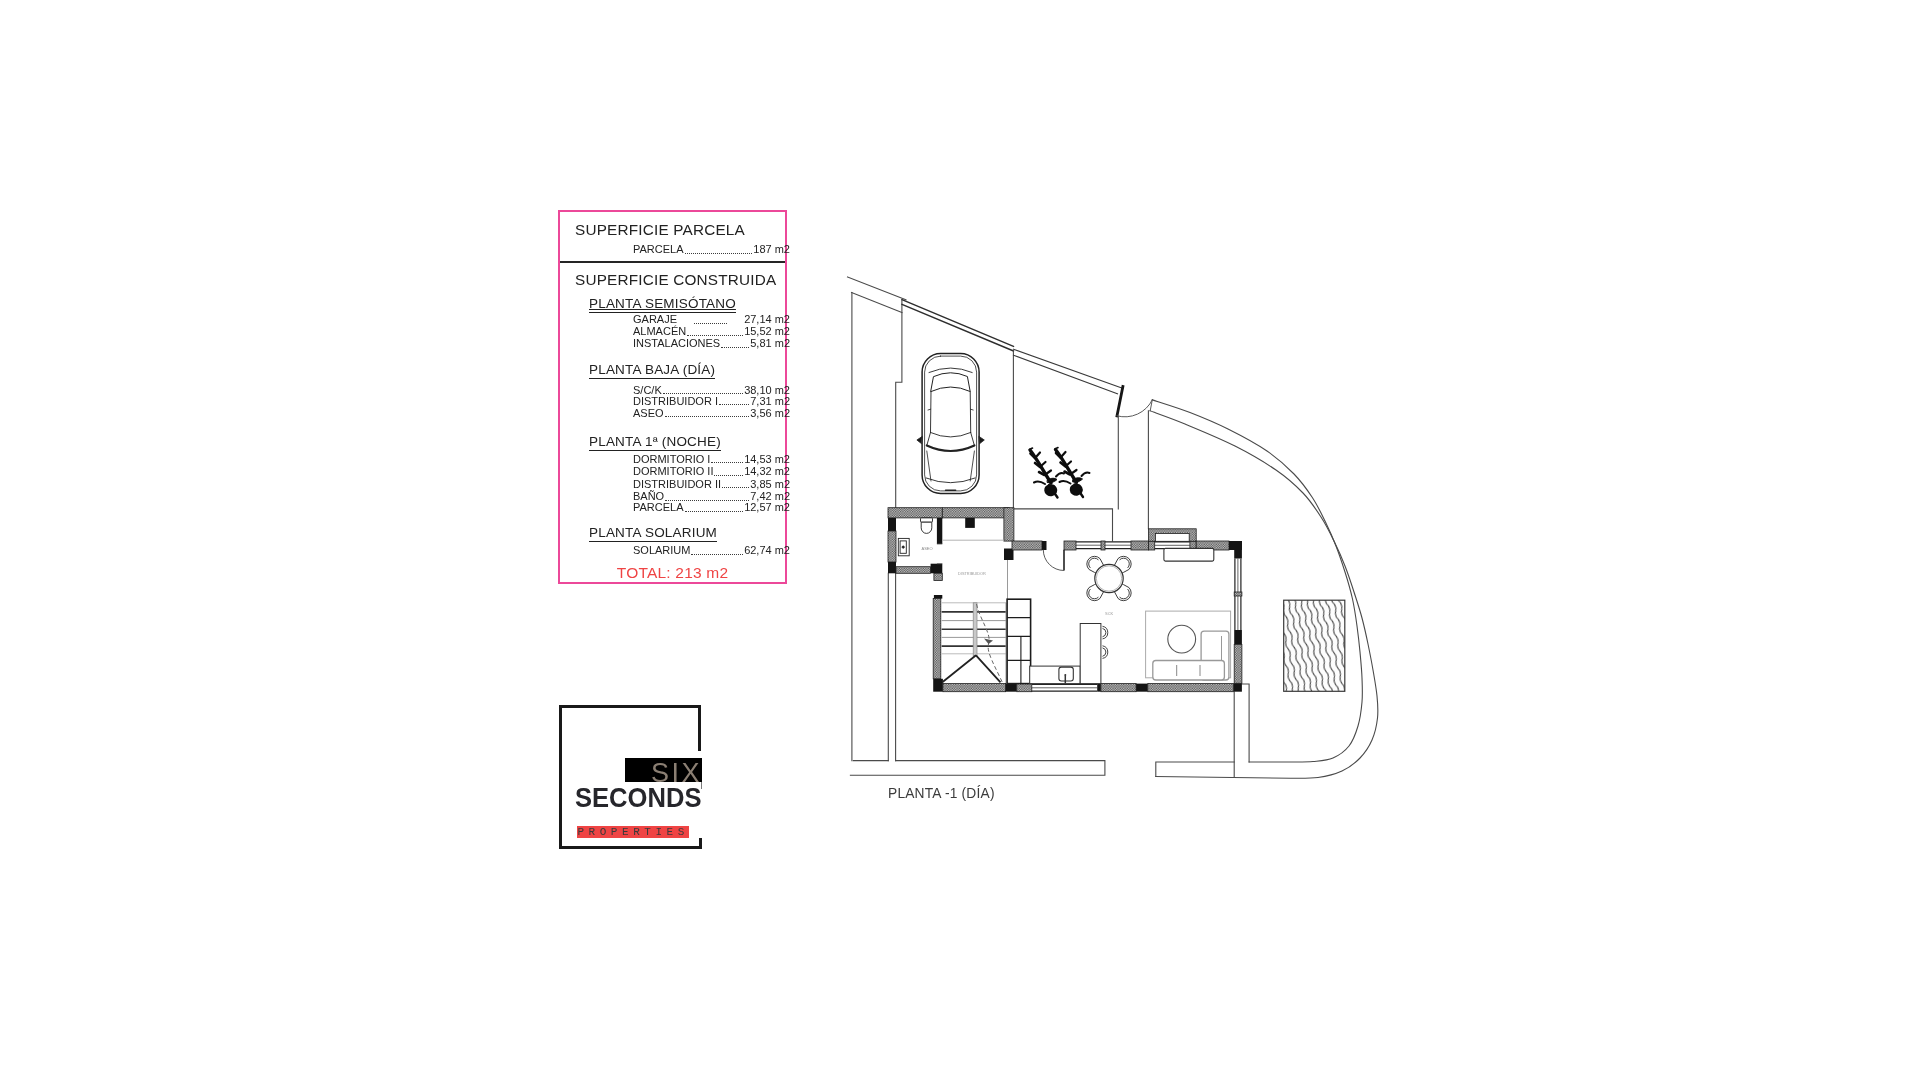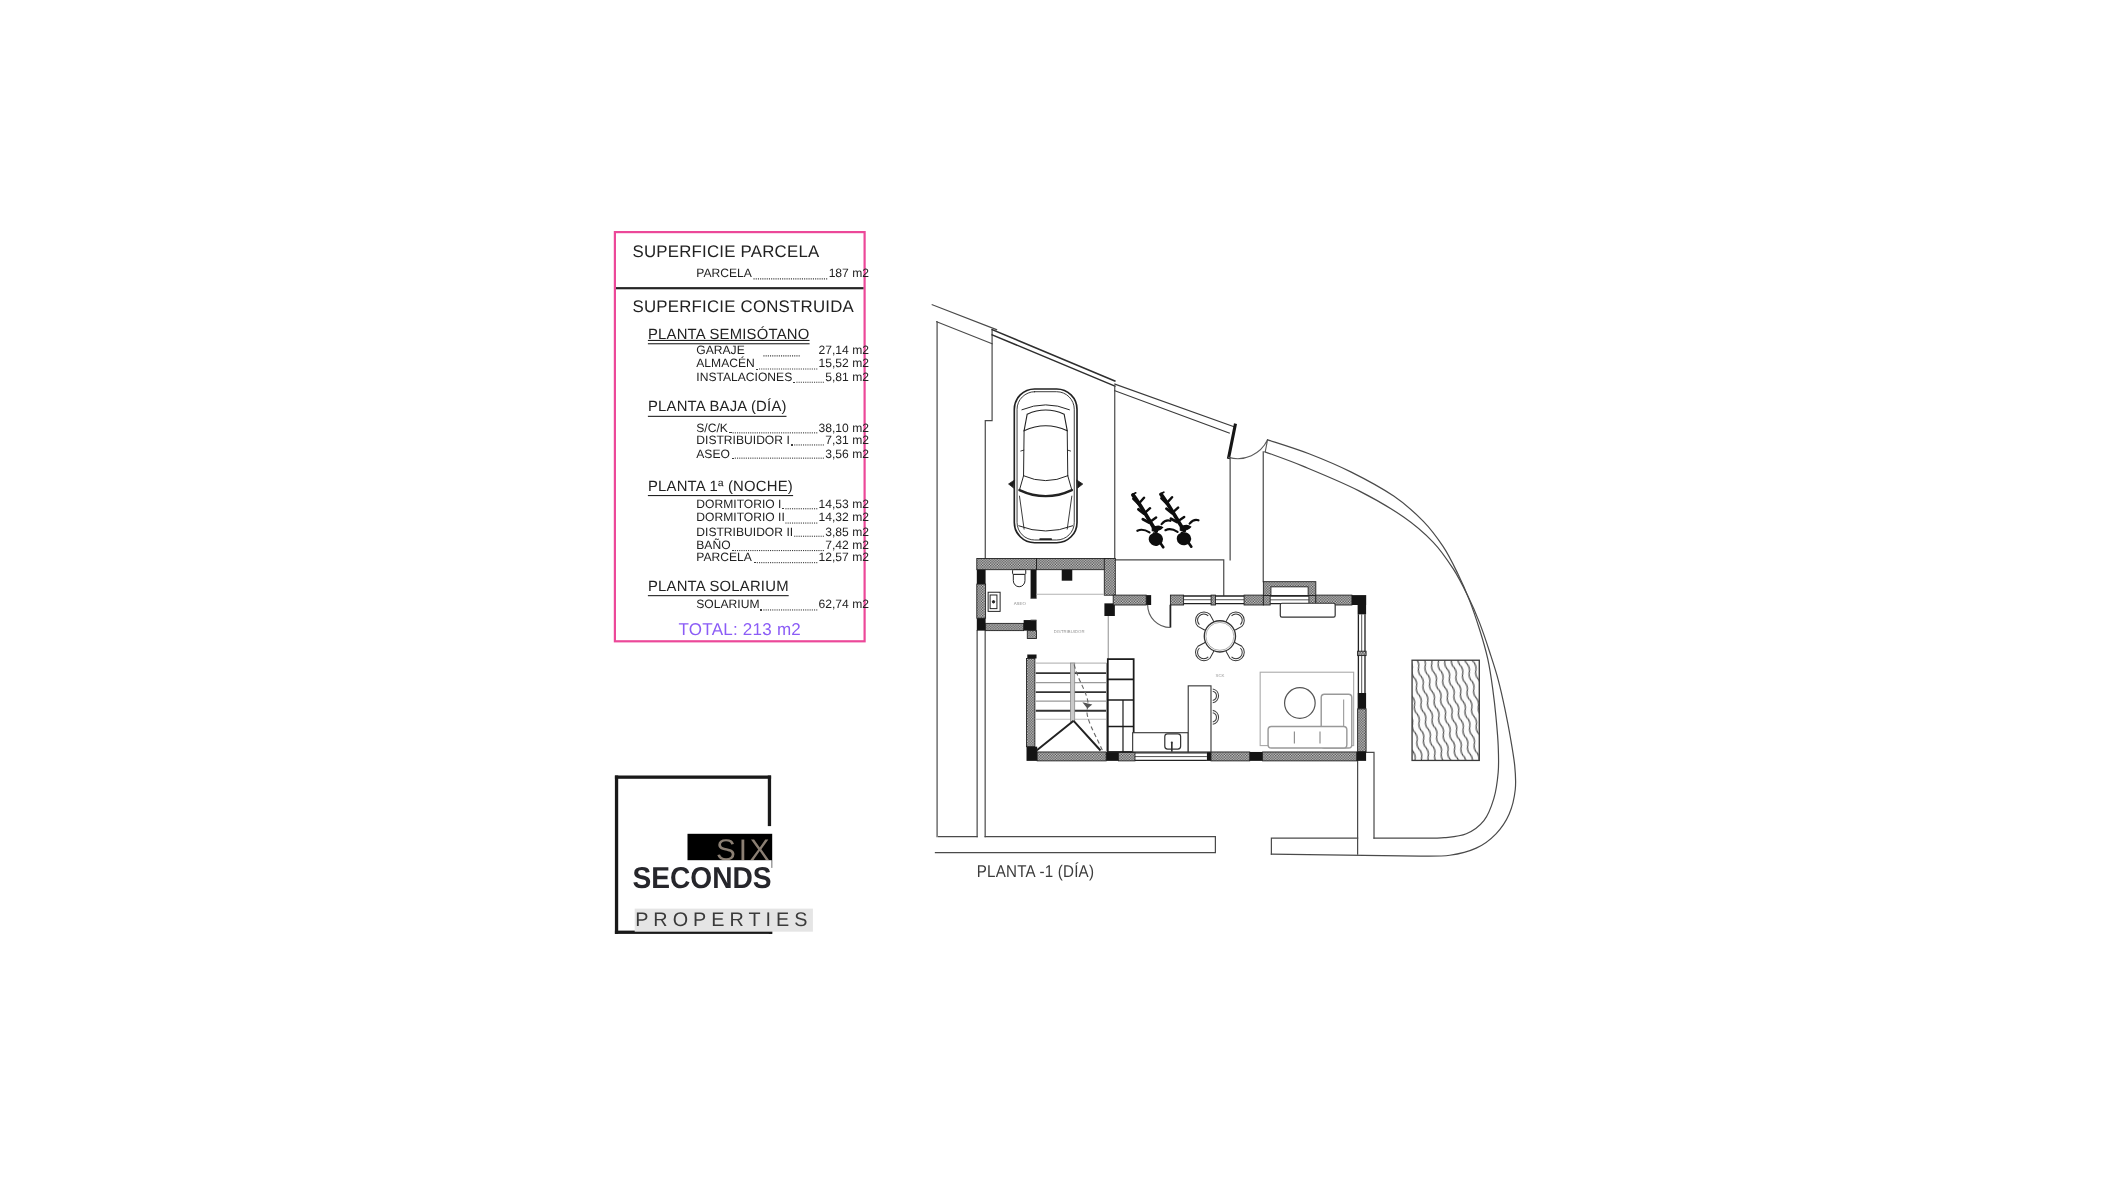--- a/index.html
+++ b/index.html
@@ -6,26 +6,26 @@
 #page{position:relative;width:1920px;height:1080px;background:#ffffff;overflow:hidden;font-family:"Liberation Sans",sans-serif;color:#1c1c1c;}
 #plan{position:absolute;left:0;top:0;}
 
 #surf{position:absolute;left:558px;top:210px;width:229px;height:374px;border:2px solid #ec4899;box-sizing:border-box;background:#fff;}
 #surf .st{position:absolute;left:15px;white-space:nowrap;font-size:15.3px;line-height:15.3px;letter-spacing:.2px;color:#222;}
 #surf .sh{position:absolute;left:29px;white-space:nowrap;font-size:13.5px;line-height:13.5px;letter-spacing:.2px;color:#222;border-bottom:1.4px solid #222;padding-bottom:1px;}
 #surf .srow{position:absolute;left:29px;width:157px;display:flex;align-items:flex-end;font-size:11px;line-height:11px;color:#222;margin-left:44px;}
 #surf .srow .ld{flex:1;border-bottom:1.7px dotted #3c3c3c;margin:0 1px 1.5px 1px;}
 #surf .srow span{white-space:nowrap;}
 #surf .dv{position:absolute;left:0;top:48.7px;width:100%;border-top:2px solid #252525;}
-#surf .tot{position:absolute;left:0;top:352px;width:100%;text-align:center;font-size:15.5px;letter-spacing:.2px;color:#8b5cf6;}
+#surf .tot{position:absolute;left:0;top:352px;width:100%;text-align:center;font-size:15.5px;letter-spacing:.2px;color:#ef4444;}
 
 .lg{position:absolute;background:#191919;}
 #lgsix{position:absolute;width:77px;text-align:right;font-size:27px;font-weight:normal;letter-spacing:2.5px;color:#8b7f73;background:#000000;}
 #lgsec{position:absolute;font-size:27.5px;font-weight:bold;letter-spacing:0px;color:#26262b;background:#fff;transform:scaleX(.93);transform-origin:left;}
-#lgpro{position:absolute;font-size:18px;letter-spacing:4.55px;color:#3a3a3a;background:#e5e5e5;}
+#lgpro{position:absolute;font-size:11px;letter-spacing:4.55px;color:#3a3a3a;background:#ef4444;font-family:Liberation Mono, monospace;}
 
 #cap{position:absolute;left:888px;top:784px;font-size:15.5px;letter-spacing:.2px;color:#3c3c3c;transform:scaleX(.89);transform-origin:left;}
 </style>
 </head>
 <body>
 <div id="page">
 
 <svg id="plan" width="1920" height="1080" viewBox="0 0 1920 1080" xmlns="http://www.w3.org/2000/svg">
 <defs>
 <pattern id="wh" width="2.4" height="2.4" patternUnits="userSpaceOnUse">

